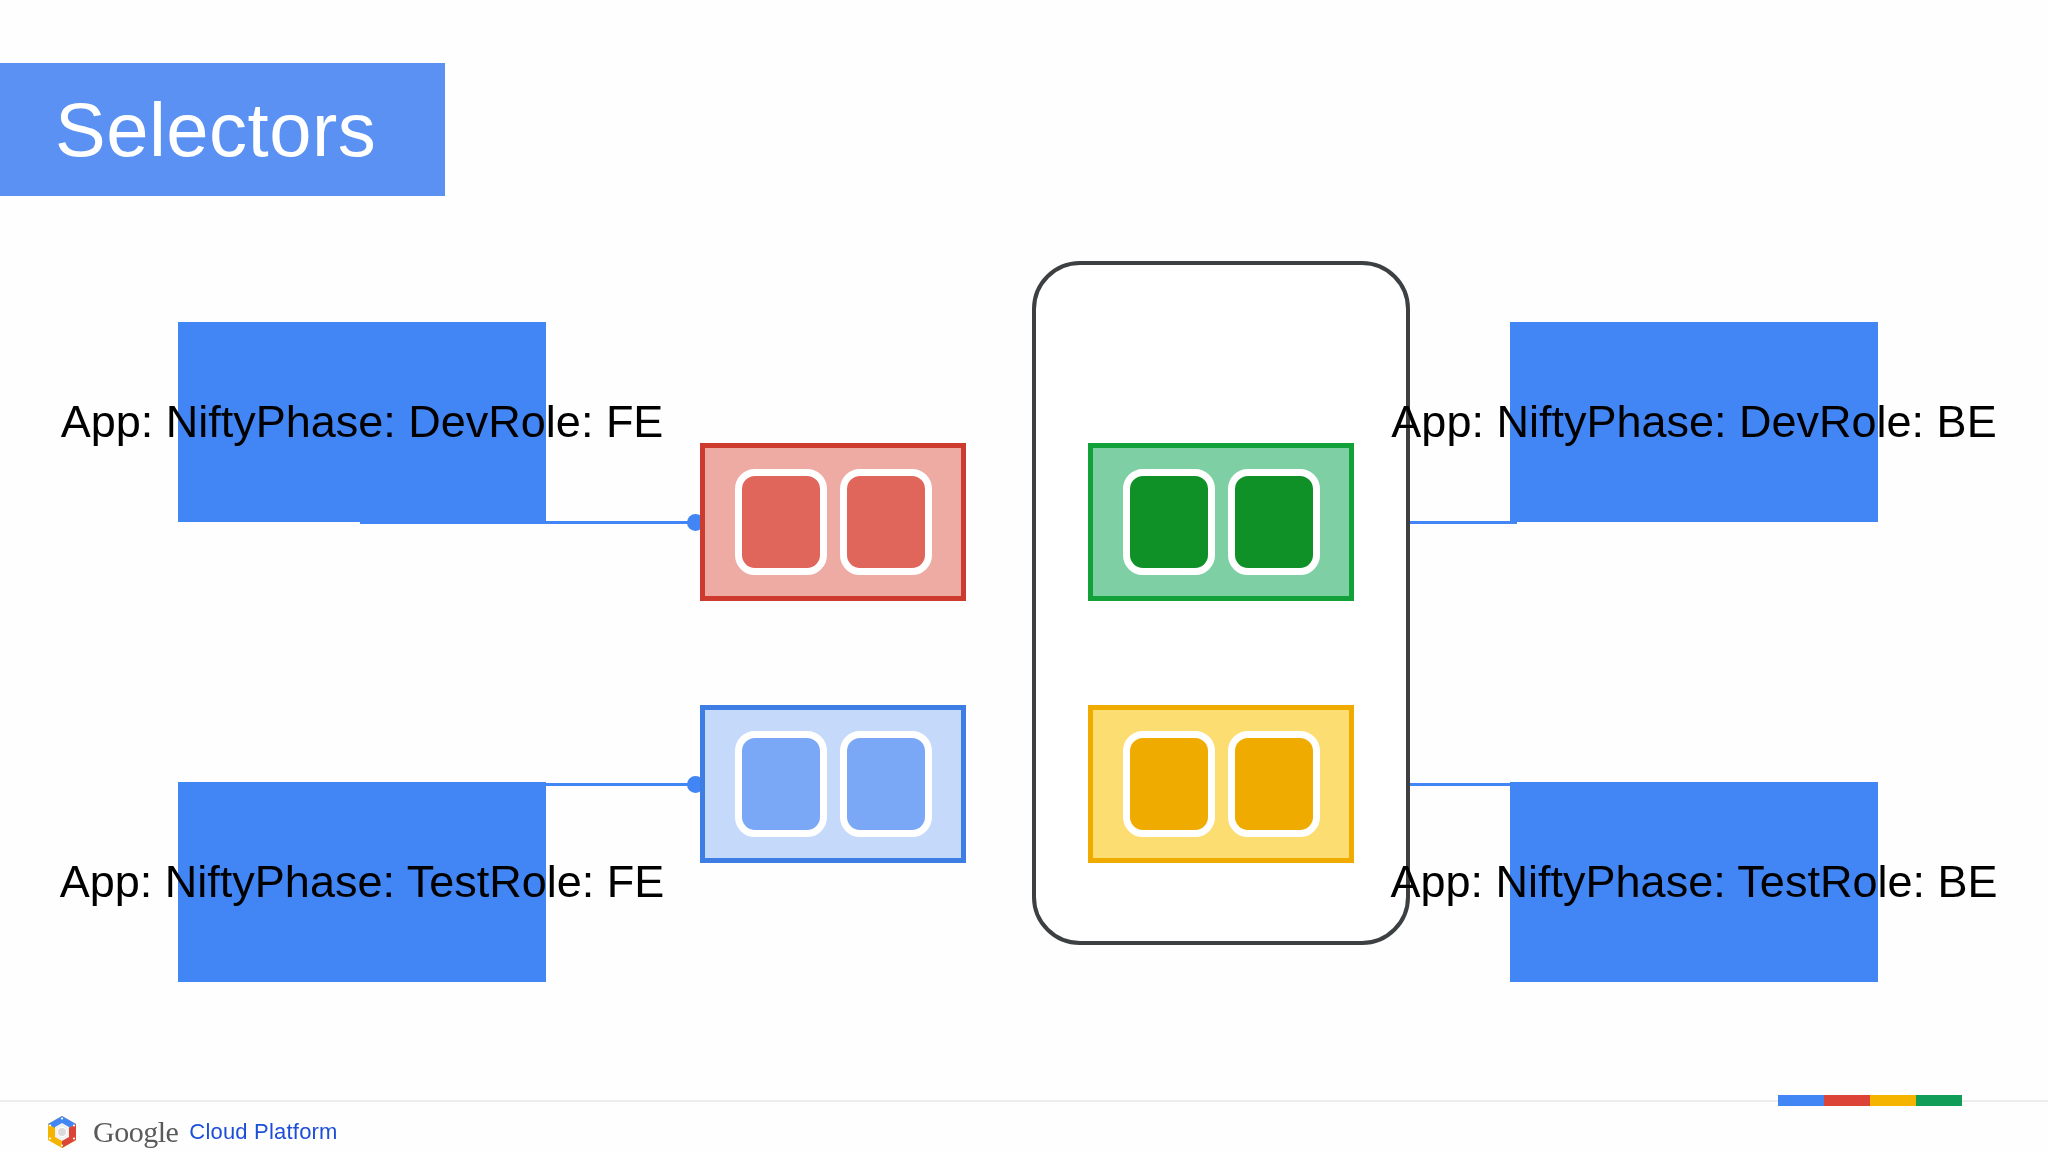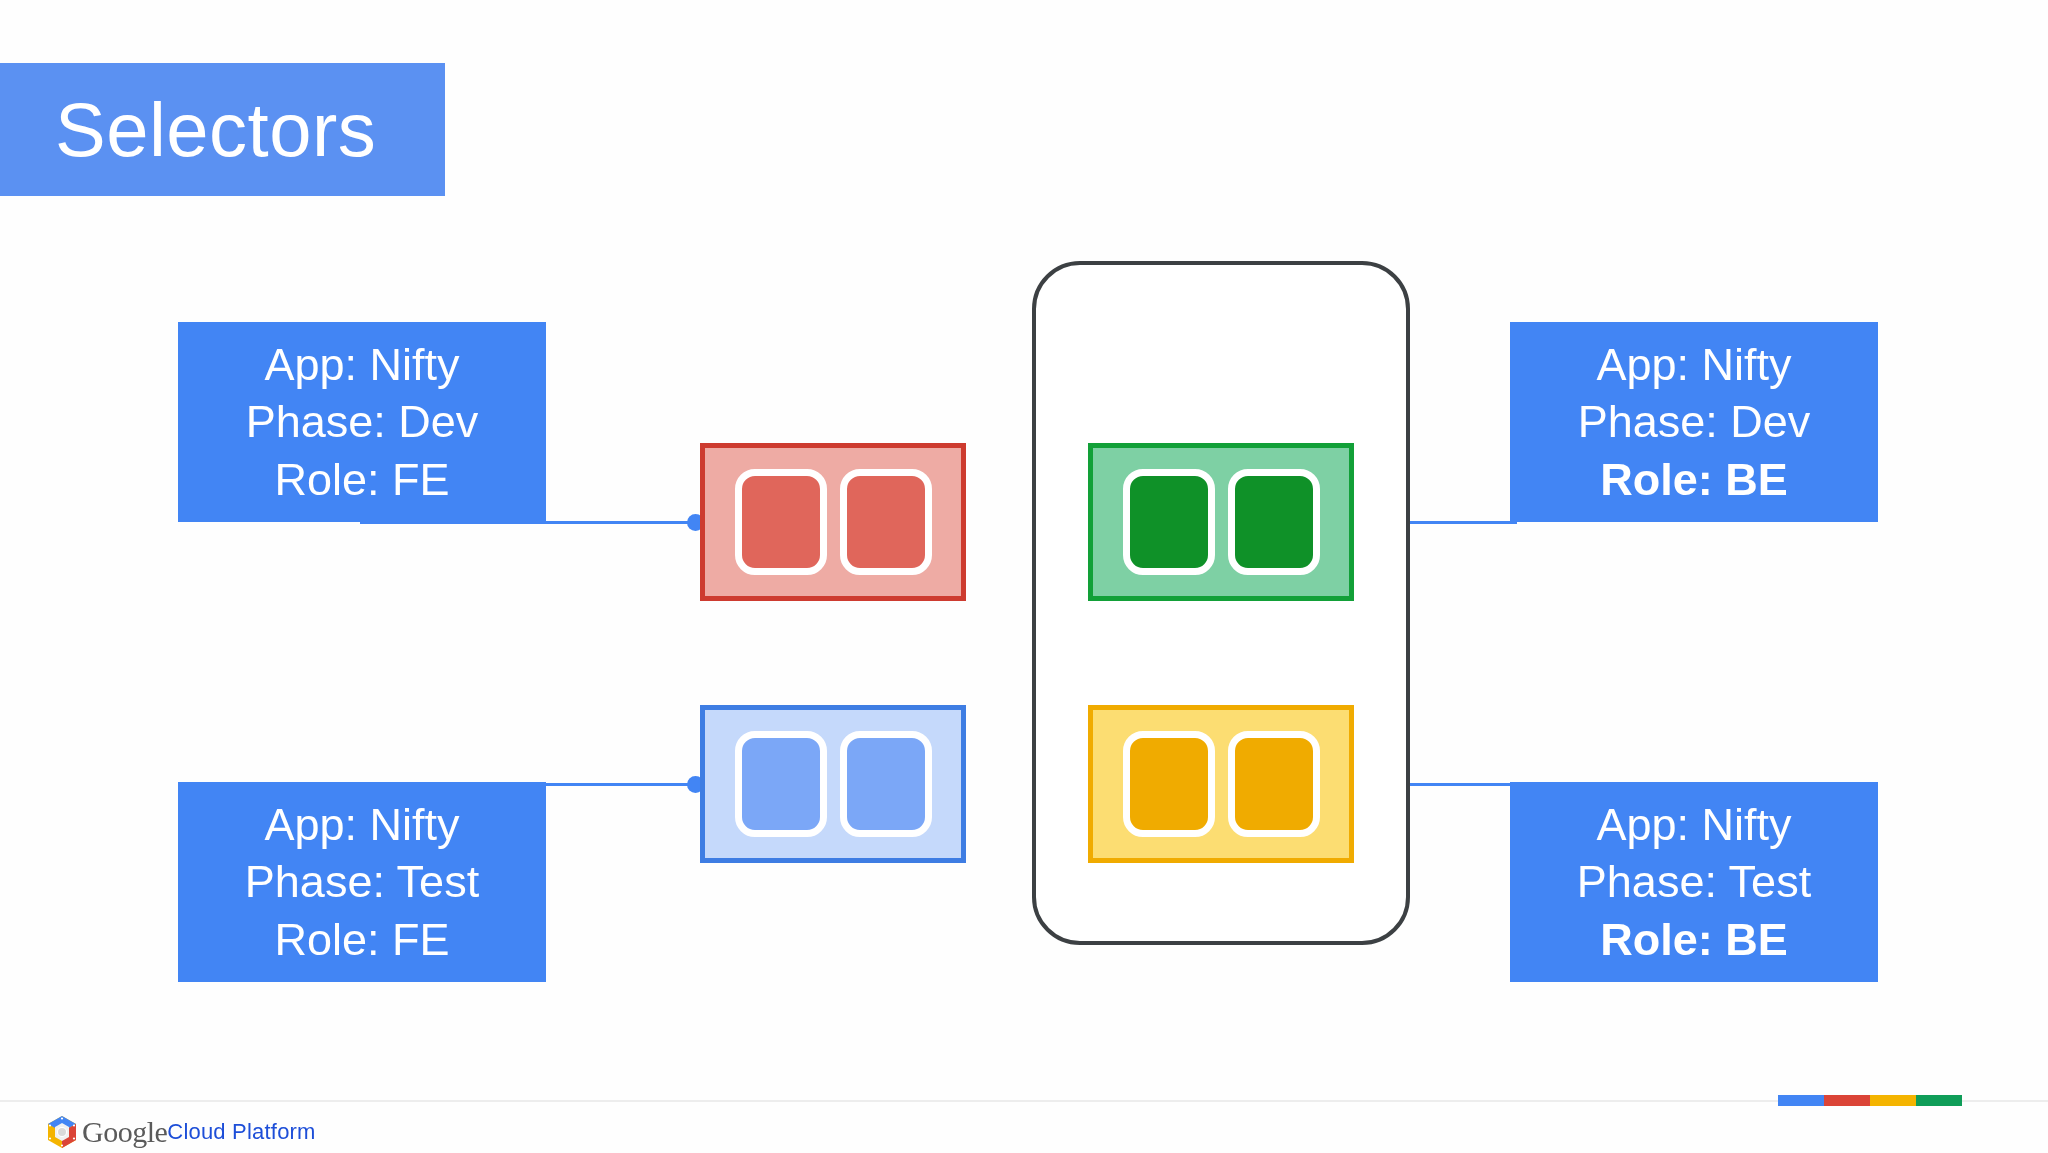--- a/index.html
+++ b/index.html
@@ -37,31 +37,30 @@
     font-weight: 400;
     letter-spacing: 0.5px;
     padding-left: 55px;
     line-height: 1;
   }
 
   
   .label-box {
     position: absolute;
     background: #4285f4;
-    color: #ffffff;
-    display: flex;
-    flex-direction: column;
+    color: #000000;
+    display: flex;
     align-items: center;
     justify-content: center;
     font-size: 45px;
     line-height: 1.28;
     text-align: center;
   }
   .label-box .ln { white-space: nowrap; }
-  .label-box .ln.bold { font-weight: bold; }
+  .label-box .ln.bold { font-weight: normal; }
 
   #label-top-left    { left: 178px;  top: 322px; width: 368px; height: 200px; }
   #label-bottom-left { left: 178px;  top: 782px; width: 368px; height: 200px; }
   #label-top-right   { left: 1510px; top: 322px; width: 368px; height: 200px; }
   #label-bottom-right{ left: 1510px; top: 782px; width: 368px; height: 200px; }
 
   
   .connector {
     position: absolute;
     height: 3px;
@@ -143,20 +142,21 @@
     width: 2048px;
     height: 2px;
     background: #ededed;
   }
   #footer-logo {
     position: absolute;
     left: 42px;
     top: 1112px;
     display: flex;
     align-items: center;
+    gap: 11px;
   }
   #gcp-hex { display: block; }
   .logo-google {
     font-family: "Liberation Serif", serif;
     font-size: 30px;
     color: #5a5a5a;
     letter-spacing: -0.5px;
   }
   .logo-cloud {
     font-family: "Liberation Sans", sans-serif;

